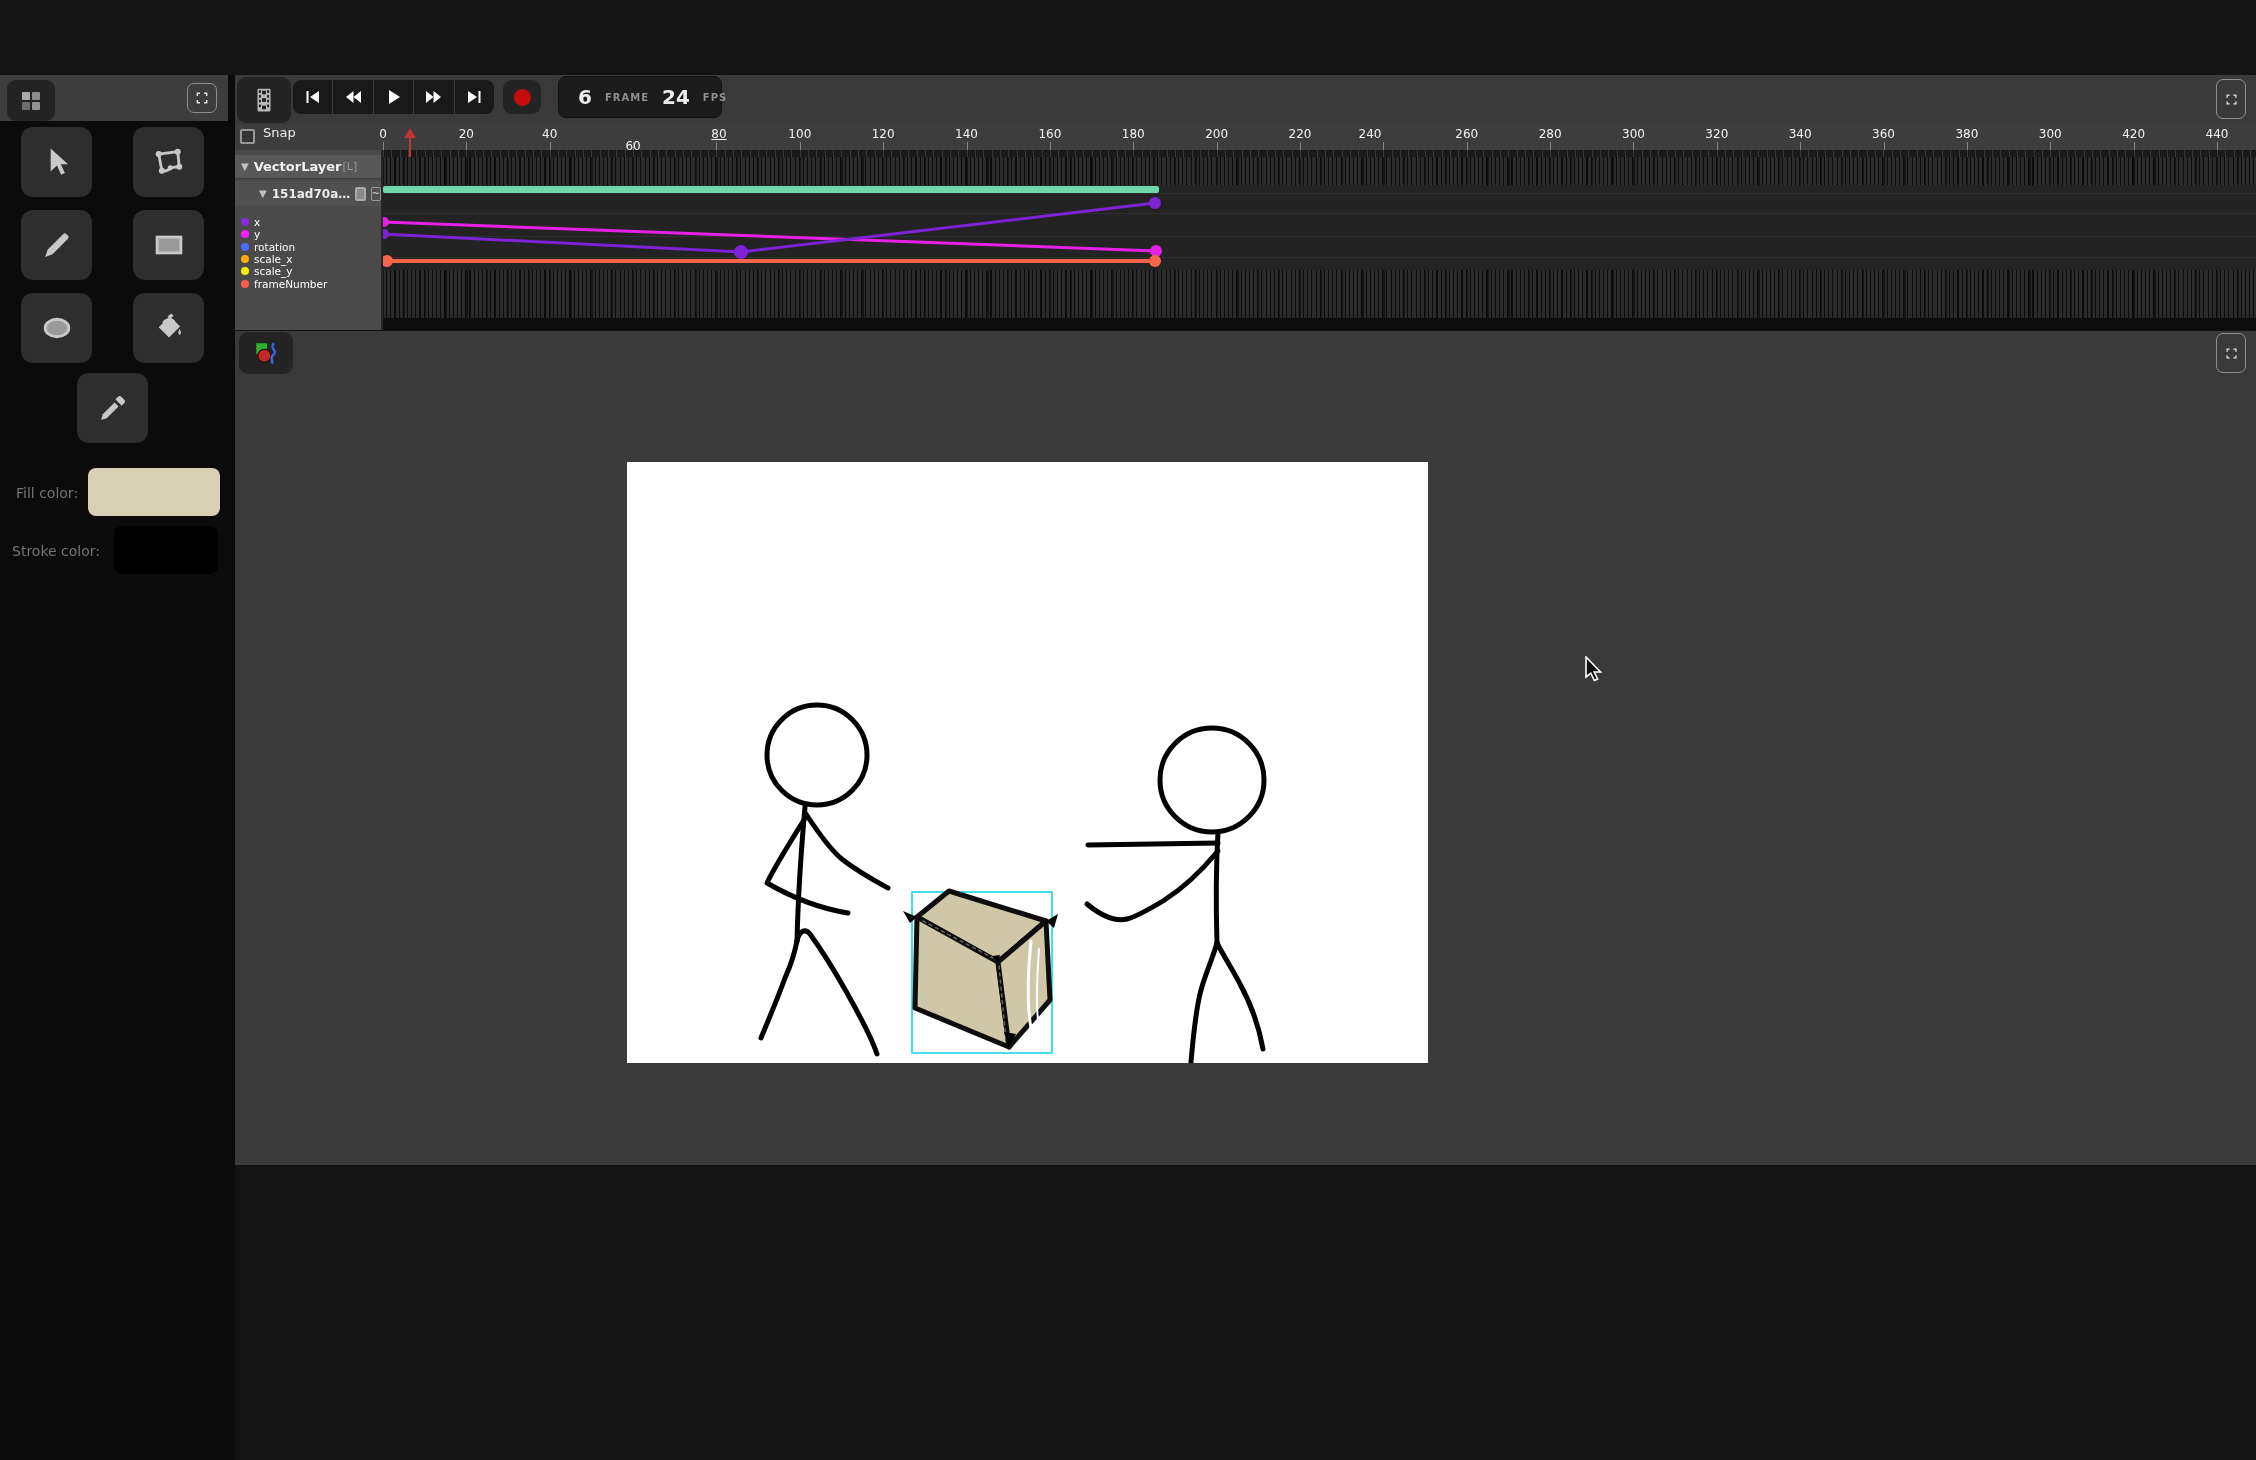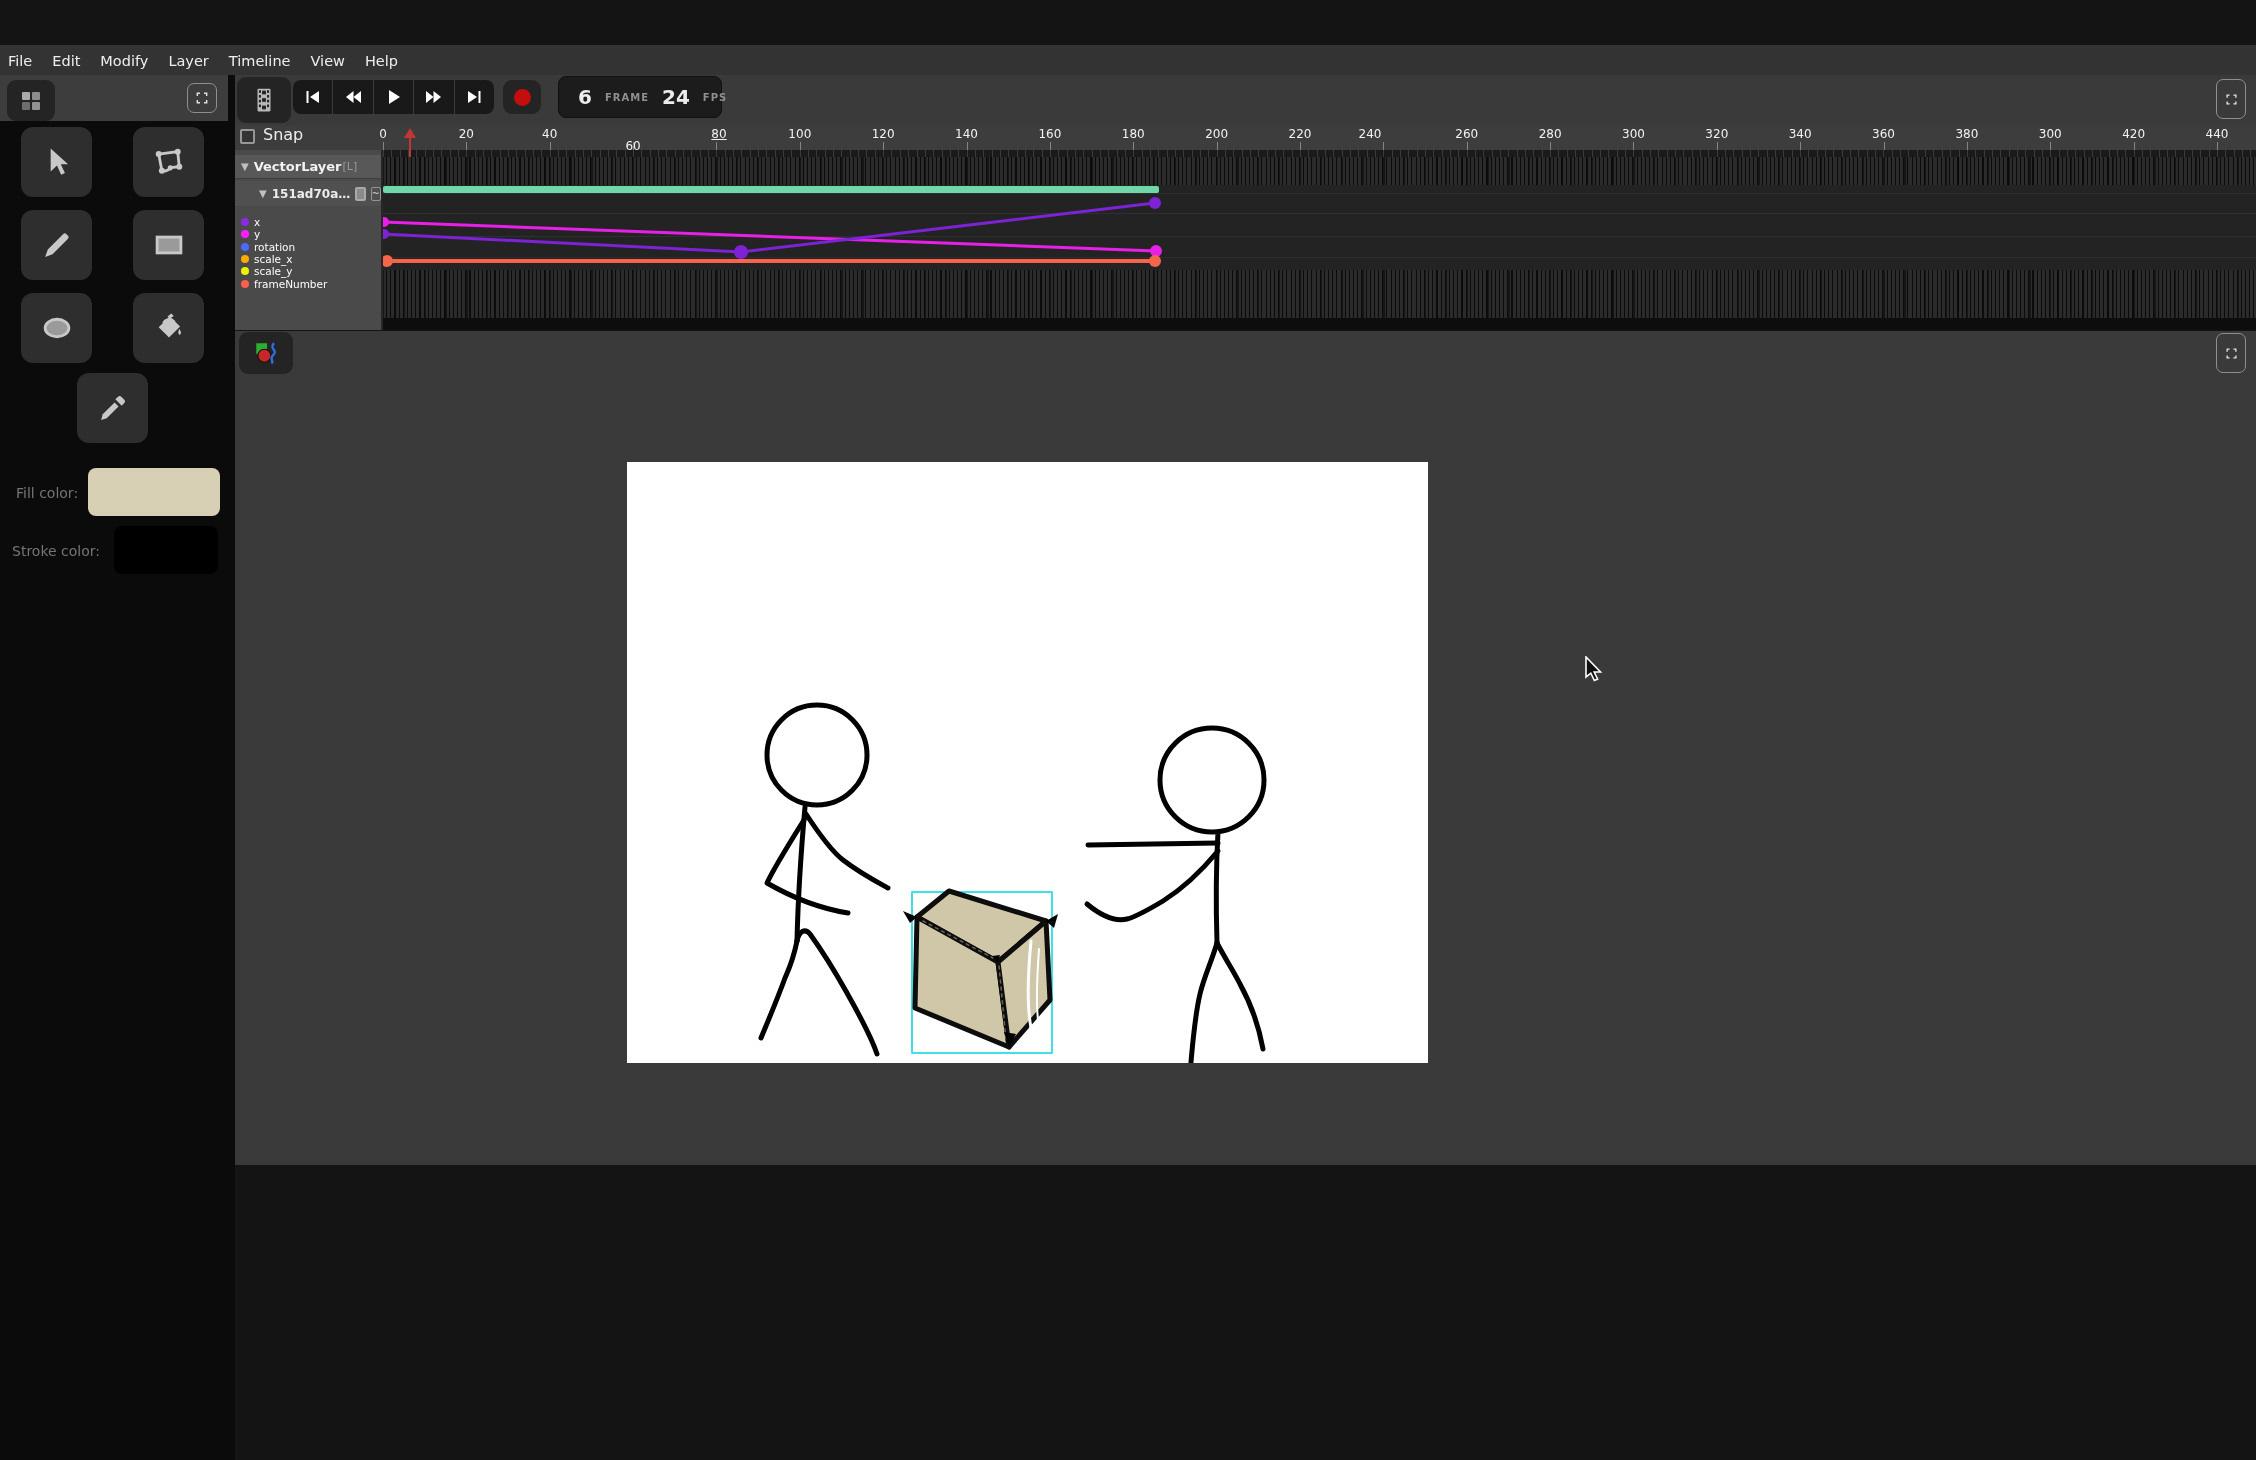--- a/index.html
+++ b/index.html
@@ -41,21 +41,21 @@
   #record-btn{position:absolute;left:268px;top:5px;width:38px;height:34px;}
   #record-btn i{display:block;width:17px;height:17px;border-radius:50%;background:#c40d0d;}
   #counter{position:absolute;left:323px;top:1px;width:164px;height:42px;background:#1c1c1c;border:1px solid #101010;border-radius:8px;
            display:flex;align-items:center;gap:13px;padding-left:19px;box-sizing:border-box;}
   .cnt-num{font-size:20px;font-weight:bold;color:#ececec;}
   .cnt-lbl{font-size:10px;font-weight:bold;letter-spacing:1px;color:#8f8f8f;}
   #tl-expand{position:absolute;left:1981px;top:4px;width:30px;height:40px;}
   
   #tl-ruler{position:absolute;left:235px;top:125px;width:2021px;height:25px;background:#3d3d3d;}
   #snap-box{position:absolute;left:5px;top:4px;width:15px;height:15px;border:2px solid #979797;border-radius:2px;background:#333;box-sizing:border-box;}
-  #snap-label{position:absolute;left:28px;top:0;font-size:16px;color:#ececec;}
+  #snap-label{position:absolute;left:28px;top:0;font-size:13px;color:#ececec;}
   .ruler-num{position:absolute;top:2px;transform:translateX(-50%);font-size:12px;color:#f2f2f2;}
   .ruler-tick{position:absolute;top:17px;width:1px;height:8px;background:#858585;}
   #tick-strip{position:absolute;left:383px;top:150px;width:1873px;height:7px;background:#1a1a1a;
       background-image:repeating-linear-gradient(90deg,#3a3a3a 0 1px,transparent 1px 8.336px);}
   #playhead{position:absolute;top:128px;width:12px;height:30px;z-index:30;}
   #playhead .head{width:0;height:0;border-left:6px solid transparent;border-right:6px solid transparent;border-bottom:10px solid #c13535;}
   #playhead .stem{width:2px;height:19px;background:#c13535;margin:0 auto;}
   
   #layer-panel{position:absolute;left:235px;top:150px;width:148px;height:180px;background:#4a4a4a;border-right:2px solid #262626;box-sizing:border-box;}
   #vl-row{position:absolute;left:0;top:5px;width:100%;height:24px;background:#585858;display:flex;align-items:center;border-bottom:1px solid #3e3e3e;box-sizing:border-box;}
@@ -100,23 +100,20 @@
                  display:flex;align-items:center;padding-left:26px;box-sizing:border-box;}
   #selected-value{font-size:14px;color:#ececec;}
   svg{display:block;}
 </style>
 </head>
 <body>
 
 <div id="root">
 
 
-  <div id="menubar">
-      <div id="menu-items"><span class="menu-item">File</span><span class="menu-item">Edit</span><span class="menu-item">Modify</span><span class="menu-item">Layer</span><span class="menu-item">Timeline</span><span class="menu-item">View</span><span class="menu-item">Help</span></div>
-    </div>
 
   <div id="sidebar">
     <div id="sb-strip">
       <div id="grid-btn" class="btn-dark">
         <span>
           <svg width="26" height="24" viewBox="0 0 24 24">
             <rect x="3" y="3" width="8" height="8" rx="1" fill="#ababab"></rect>
               <rect x="13" y="3" width="8" height="8" rx="1" fill="#8c8c8c"></rect>
             <rect x="3" y="13" width="8" height="8" rx="1" fill="#6e6e6e"></rect>
               <rect x="13" y="13" width="8" height="8" rx="1" fill="#929292"></rect>

